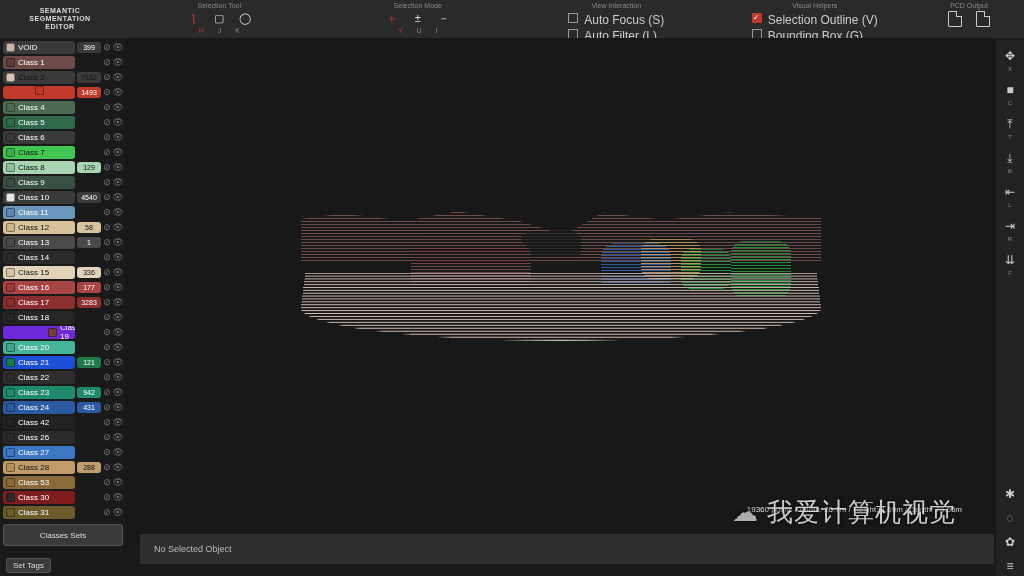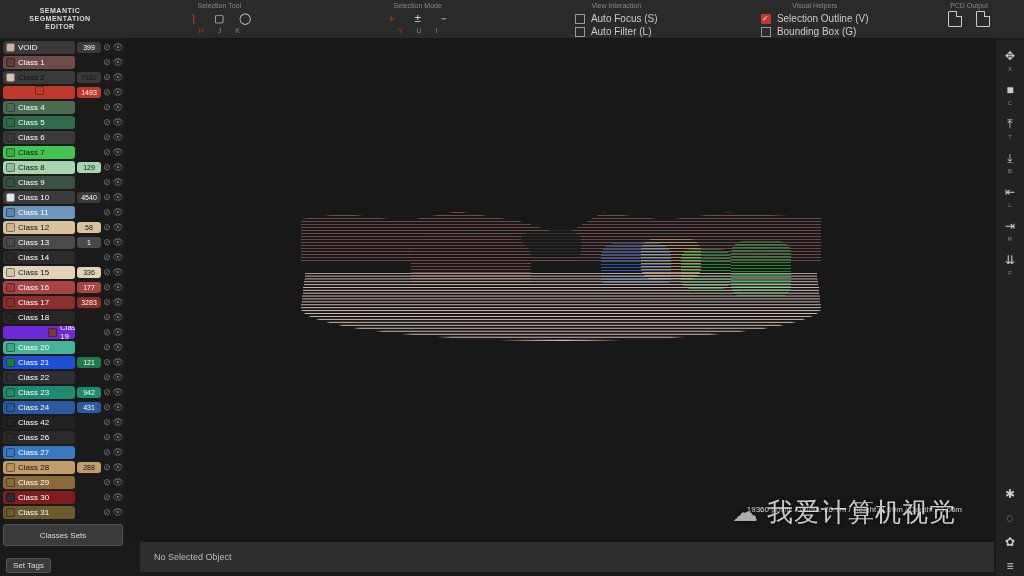--- a/index.html
+++ b/index.html
@@ -7,21 +7,21 @@
 
 
 .topbar { position:absolute; left:0; top:0; right:0; height:38px; background:#2a2a2a; display:flex; }
 .tb-block { flex:1; display:flex; flex-direction:column; align-items:center; justify-content:flex-start; padding-top:2px; gap:2px; position:relative; }
 .tb-title { font-size:7px; color:#888; }
 .tb-row { display:flex; gap:14px; align-items:center; height:14px; }
 .tb-icon { width:12px; height:12px; display:flex; align-items:center; justify-content:center; font-size:11px; color:#ddd; }
 .tb-key { font-size:7px; color:#b33; }
 .tb-keyrow { display:flex; gap:14px; height:8px; }
 .tb-chk-col { display:flex; flex-direction:column; gap:2px; align-items:flex-start; padding-top:2px;}
-.tb-chk { display:flex; align-items:flex-end; gap:6px; font-size:10px; color:#ccc; }
+.tb-chk { display:flex; align-items:flex-start; gap:6px; font-size:12px; color:#ccc; }
 .chkbox { width:10px; height:10px; border:1px solid #999; display:inline-block; }
 .chkbox.checked { background:#c0392b; border-color:#c0392b; position:relative;}
 .chkbox.checked::after{content:"✓"; color:#fff; font-size:8px; position:absolute; left:0; top:-1px;}
 .logo-block { flex:0 0 120px; display:flex; align-items:center; justify-content:center; color:#ddd; font-size:7px; letter-spacing:0.5px; text-align:center; line-height:1.1; font-weight:600;}
 .pcd-icons { display:flex; gap:14px; }
 .pcd-ico { width:14px; height:16px; border:1px solid #ccc; border-radius:1px; position:relative;}
 .pcd-ico::before{content:""; position:absolute; right:-1px; top:-1px; width:5px; height:5px; background:#2a2a2a; border-left:1px solid #ccc; border-bottom:1px solid #ccc;}
 .lasso { color:#c0392b; }
 .active-red { color:#c0392b !important; }
 
@@ -32,21 +32,21 @@
 .class-pill { flex:0 0 72px; height:13px; border-radius:3px; display:flex; align-items:center; padding:0 3px; font-size:8px; color:#fff; gap:3px; overflow:hidden;}
 .class-pill .sw { width:9px; height:9px; border-radius:2px; border:1px solid rgba(0,0,0,.4); flex-shrink:0;}
 .count-pill { flex:0 0 24px; height:11px; border-radius:3px; font-size:7px; display:flex; align-items:center; justify-content:center; color:#fff;}
 .rowico { width:10px; height:10px; color:#777; font-size:9px; display:flex; align-items:center; justify-content:center;}
 .sets-btn { margin:4px 3px 0 3px; height:22px; background:#3a3a3a; border:1px solid #555; border-radius:3px; font-size:8px; color:#ddd; display:flex; align-items:center; justify-content:center;}
 .dark-text { color:#111 !important; }
 
 
 .bottom-left { position:absolute; left:6px; bottom:6px; }
 .tagbtn { background:#3a3a3a; border:1px solid #555; border-radius:3px; padding:2px 6px; font-size:8px; color:#ddd;}
-.selobj { position:absolute; left:140px; bottom:4px; right:30px; height:30px; background:#2e2e2e; display:flex; align-items:center; padding-left:14px; font-size:9px; color:#bbb;}
+.selobj { position:absolute; left:140px; bottom:12px; right:30px; height:30px; background:#2e2e2e; display:flex; align-items:center; padding-left:14px; font-size:9px; color:#bbb;}
 .stats { position:absolute; right:34px; bottom:32px; font-size:8px; color:#ddd;}
 
 
 .rightbar { position:absolute; right:0; top:40px; bottom:0; width:28px; background:#222; display:flex; flex-direction:column; align-items:center; padding-top:6px; gap:4px;}
 .rb-btn { width:20px; height:20px; color:#ccc; font-size:12px; display:flex; align-items:center; justify-content:center;}
 .rb-sub { font-size:6px; color:#888; margin-top:-4px; margin-bottom:4px;}
 .rb-spacer { flex:1; }
 
 
 .viewport { position:absolute; left:126px; top:38px; right:28px; bottom:30px; background:#181818; overflow:hidden;}
@@ -407,21 +407,21 @@
           <span class="sw" style="background: rgb(184, 144, 90);"></span>
           <span>Class 28</span>
         </div>
         <div class="count-pill dark-text" style="background: rgb(194, 157, 108);">288</div>
         <span class="rowico">⊘</span>
         <span class="rowico">👁</span>
       </div>
       <div class="class-row">
         <div class="class-pill" style="background: rgb(138, 106, 58);">
           <span class="sw" style="background: rgb(138, 106, 58);"></span>
-          <span>Class 29</span>
+          <span>Class 53</span>
         </div>
         <div class="count-pill"></div>
         <span class="rowico">⊘</span>
         <span class="rowico">👁</span>
       </div>
       <div class="class-row">
         <div class="class-pill" style="background: #7f1d1d;">
           <span class="sw" style="background: rgb(42, 42, 42);"></span>
           <span>Class 30</span>
         </div>

